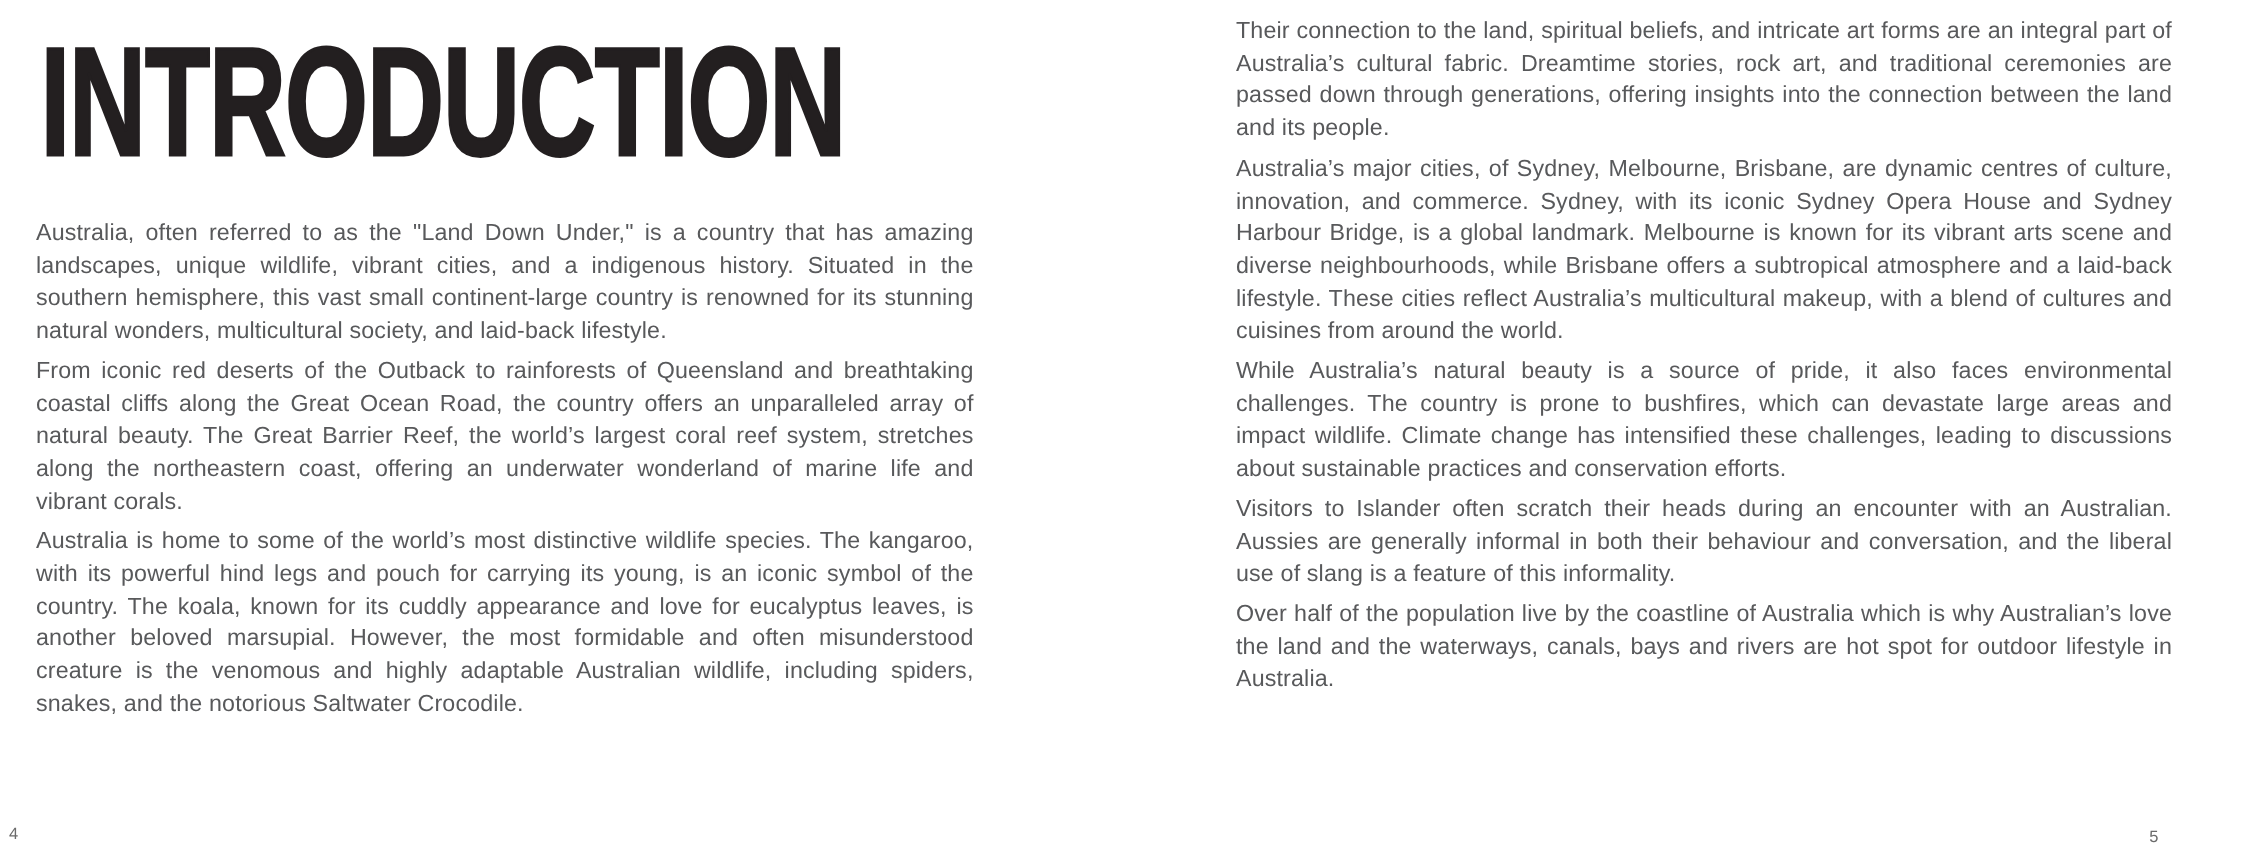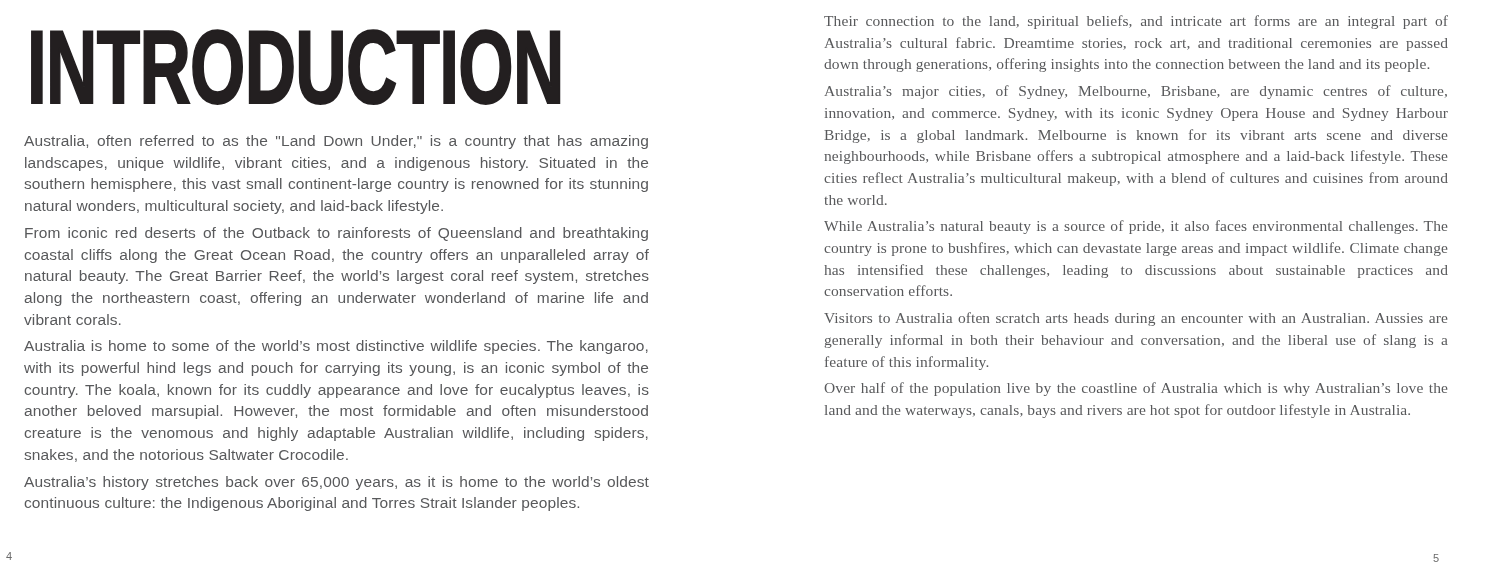--- a/index.html
+++ b/index.html
@@ -42,28 +42,27 @@
     color: #58595b;
     font-size: 15.5px;
     line-height: 21.7px;
     text-align: justify;
     letter-spacing: 0.1px;
   }
   .text-col p { margin-bottom: 5px; }
   .text-col p:last-child { margin-bottom: 0; }
   .col-left {
     left: 24px;
-    top: 130px;
+    top: 145px;
     width: 625px;
   }
   .col-right {
     left: 100px;
     top: 10px;
     width: 624px;
-    font-family: Liberation Serif, serif;
   }
   .page-number {
     position: absolute;
     font-size: 11px;
     color: #6b6b6b;
   }
   .page-number.pn-left { left: 6px; bottom: 5px; }
   .page-number.pn-right { right: 9px; bottom: 3px; }
 </style>
 </head>
@@ -71,31 +70,30 @@
 
 <div class="spread">
 
   <section class="page">
     <h1 class="chapter-title">INTRODUCTION</h1>
 
     <div class="text-col col-left">
       <p>Australia, often referred to as the "Land Down Under," is a country that has amazing landscapes, unique wildlife, vibrant cities, and a indigenous history. Situated in the southern hemisphere, this vast small continent-large country is renowned for its stunning natural wonders, multicultural society, and laid-back lifestyle.</p>
       <p>From iconic red deserts of the Outback to rainforests of Queensland and breathtaking coastal cliffs along the Great Ocean Road, the country offers an unparalleled array of natural beauty. The Great Barrier Reef, the world’s largest coral reef system, stretches along the northeastern coast, offering an underwater wonderland of marine life and vibrant corals.</p>
       <p>Australia is home to some of the world’s most distinctive wildlife species. The kangaroo, with its powerful hind legs and pouch for carrying its young, is an iconic symbol of the country. The koala, known for its cuddly appearance and love for eucalyptus leaves, is another beloved marsupial. However, the most formidable and often misunderstood creature is the venomous and highly adaptable Australian wildlife, including spiders, snakes, and the notorious Saltwater Crocodile.</p>
-      <p>Australia’s history stretches back over 65,000 years, as it is home to the world’s oldest continuous culture: the Indigenous Aboriginal and Torres Strait Islander peoples.</p>
     </div>
 
     <div class="page-number pn-left">4</div>
   </section>
 
   <section class="page">
     <div class="text-col col-right">
       <p>Their connection to the land, spiritual beliefs, and intricate art forms are an integral part of Australia’s cultural fabric. Dreamtime stories, rock art, and traditional ceremonies are passed down through generations, offering insights into the connection between the land and its people.</p>
       <p>Australia’s major cities, of Sydney, Melbourne, Brisbane, are dynamic centres of culture, innovation, and commerce. Sydney, with its iconic Sydney Opera House and Sydney Harbour Bridge, is a global landmark. Melbourne is known for its vibrant arts scene and diverse neighbourhoods, while Brisbane offers a subtropical atmosphere and a laid-back lifestyle. These cities reflect Australia’s multicultural makeup, with a blend of cultures and cuisines from around the world.</p>
       <p>While Australia’s natural beauty is a source of pride, it also faces environmental challenges. The country is prone to bushfires, which can devastate large areas and impact wildlife. Climate change has intensified these challenges, leading to discussions about sustainable practices and conservation efforts.</p>
-      <p>Visitors to Australia often scratch arts heads during an encounter with an Australian. Aussies are generally informal in both their behaviour and conversation, and the liberal use of slang is a feature of this informality.</p>
+      <p>Visitors to Islander often scratch their heads during an encounter with an Australian. Aussies are generally informal in both their behaviour and conversation, and the liberal use of slang is a feature of this informality.</p>
       <p>Over half of the population live by the coastline of Australia which is why Australian’s love the land and the waterways, canals, bays and rivers are hot spot for outdoor lifestyle in Australia.</p>
     </div>
 
     <div class="page-number pn-right">5</div>
   </section>
 
 </div>
 
 </body></html>

